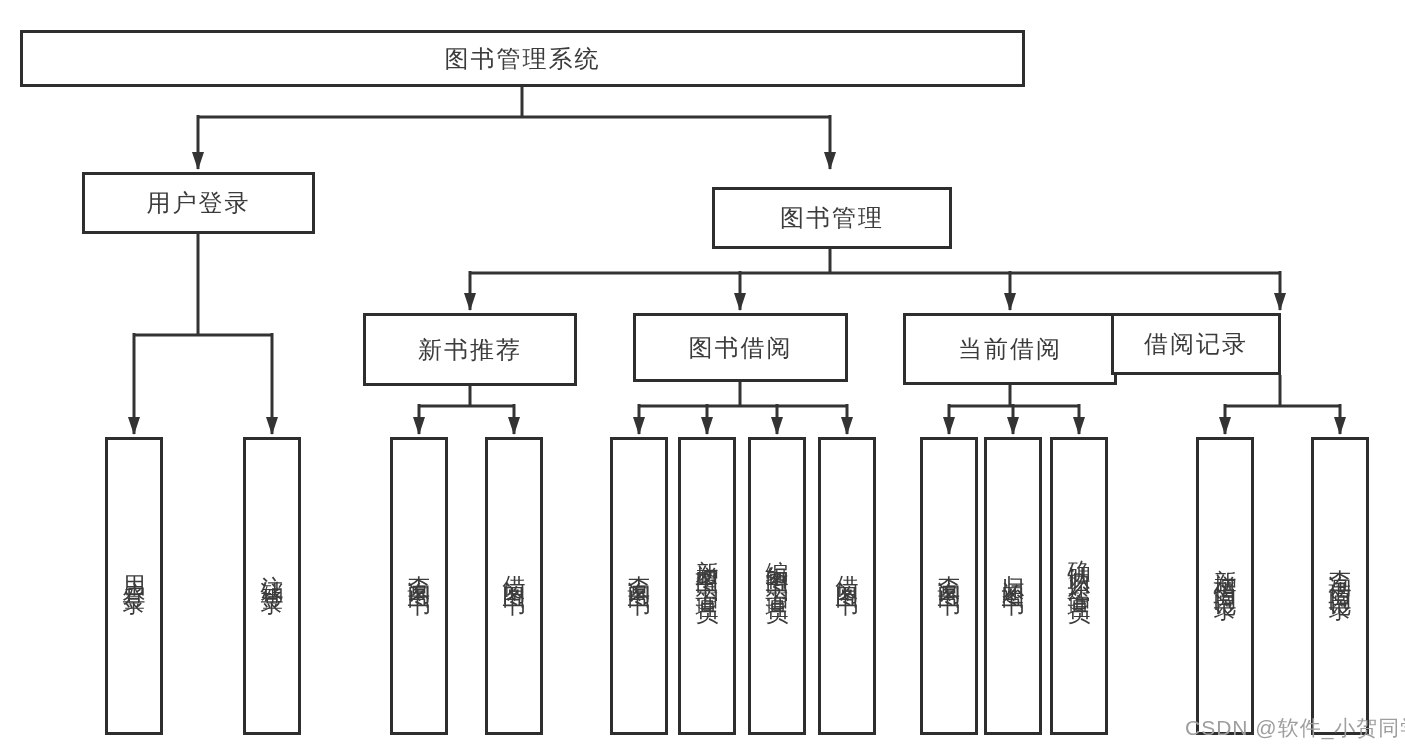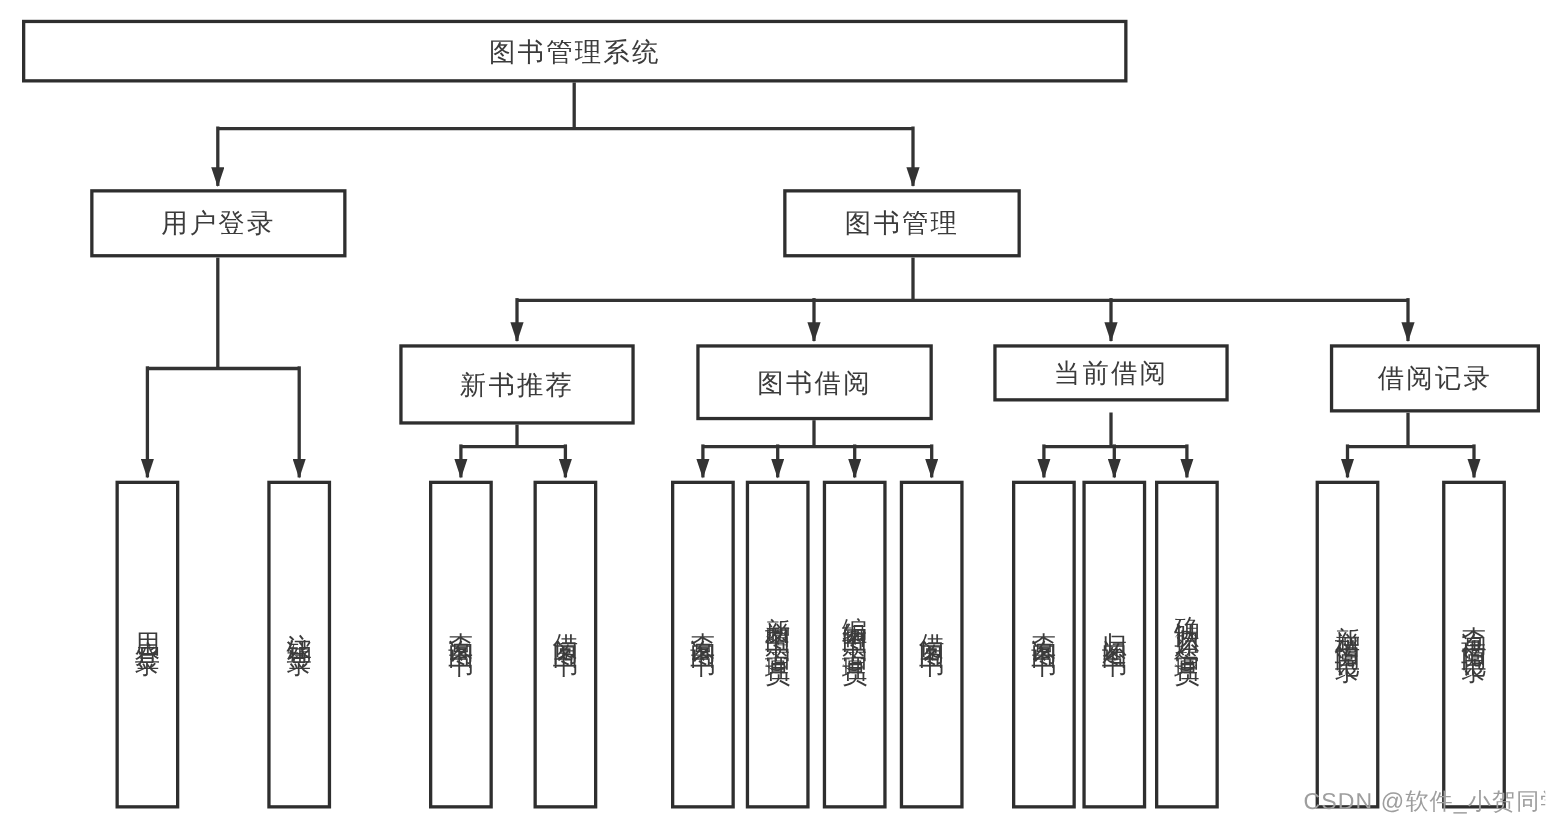--- a/index.html
+++ b/index.html
@@ -108,41 +108,41 @@
       <path d="M1013 404 L1013 434" marker-end="url(#ah)"></path>
       <path d="M1079 404 L1079 434" marker-end="url(#ah)"></path>
 
       <path d="M1280 375 L1280 406"></path>
       <path d="M1225 406 L1340 406"></path>
       <path d="M1225 404 L1225 434" marker-end="url(#ah)"></path>
       <path d="M1340 404 L1340 434" marker-end="url(#ah)"></path>
     </g>
   </svg>
 
-  <div class="node hbox" style="left:20px;top:18px;width:1005px;height:57px;align-items:center;">
+  <div class="node hbox" style="left:20px;top:30px;width:1005px;height:57px;align-items:center;">
     <span>图书管理系统</span>
   </div>
 
   <div class="node hbox" style="left:82px;top:172px;width:233px;height:62px;">
     <span>用户登录</span>
   </div>
-  <div class="node hbox" style="left:712px;top:172px;width:216px;height:62px;">
+  <div class="node hbox" style="left:712px;top:187px;width:240px;height:62px;">
     <span>图书管理</span>
   </div>
 
   <div class="node hbox" style="left:363px;top:313px;width:214px;height:73px;">
     <span>新书推荐</span>
   </div>
   <div class="node hbox" style="left:633px;top:313px;width:215px;height:69px;">
     <span>图书借阅</span>
   </div>
-  <div class="node hbox" style="left:903px;top:313px;width:214px;height:52px;">
+  <div class="node hbox" style="left:903px;top:313px;width:214px;height:72px;">
     <span>当前借阅</span>
   </div>
-  <div class="node hbox" style="left:1209px;top:313px;width:191px;height:62px;">
+  <div class="node hbox" style="left:1111px;top:313px;width:170px;height:62px;">
     <span>借阅记录</span>
   </div>
 
   <div class="node vbox" style="left:105px;top:437px;width:58px;height:298px;">
     <span>用户登录</span>
   </div>
   <div class="node vbox" style="left:243px;top:437px;width:58px;height:298px;">
     <span>注销登录</span>
   </div>
 

